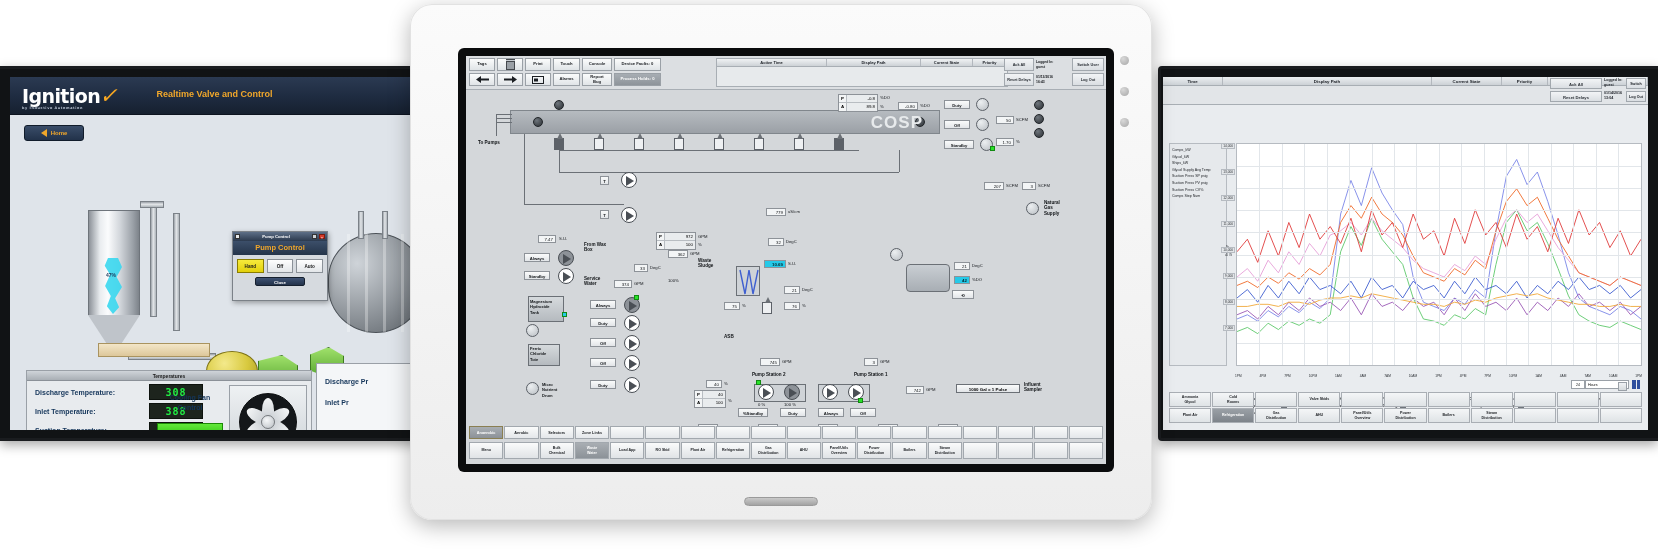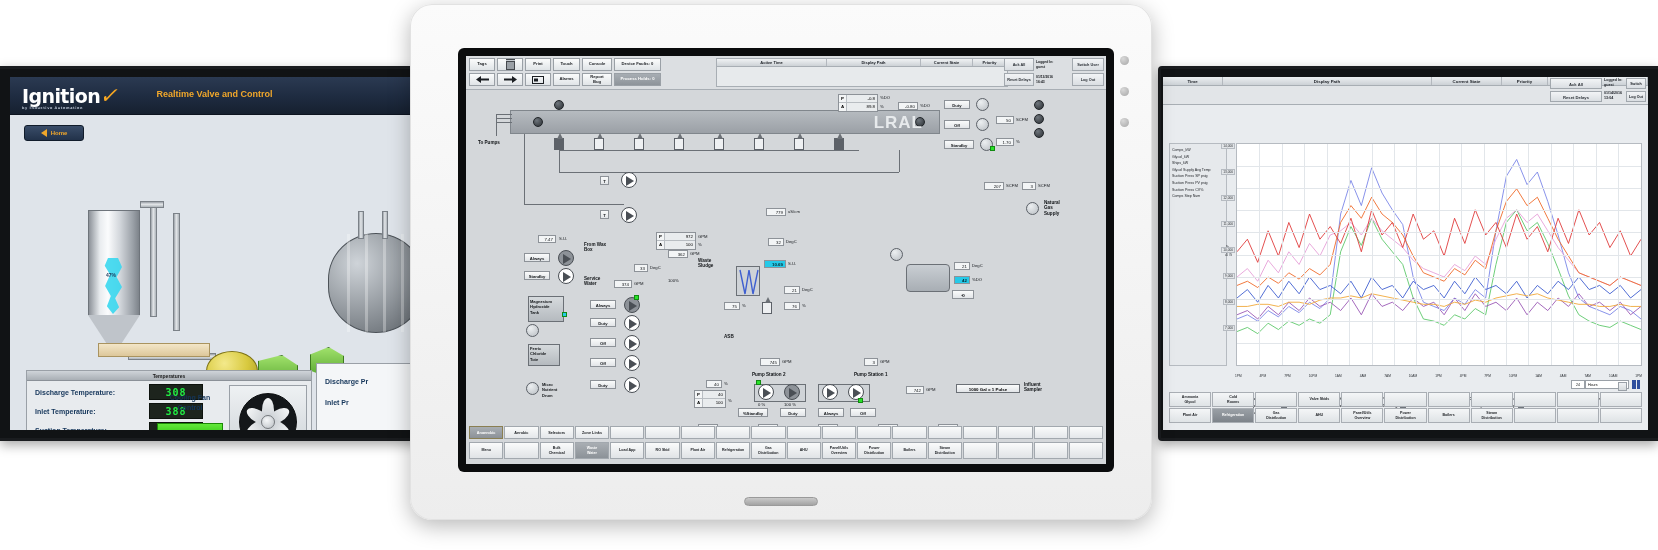--- a/index.html
+++ b/index.html
@@ -365,20 +365,35 @@
         <div class="tank-stripe" style="left:54px;"></div>
         <div class="tank-stripe" style="left:72px;"></div>
       </div>
       <div class="pipe-v" style="left:348px;top:96px;width:6px;height:28px;"></div>
       <div class="pipe-v" style="left:372px;top:96px;width:6px;height:28px;"></div>
 
       <div class="pump-motor"></div>
       <div class="pump-green"></div>
       <div class="pump-green2"></div>
 
+      <div id="pump-dialog">
+        <div class="dlg-tb">
+          <span class="dlg-sq"></span>
+          <span class="t">Pump Control</span>
+          <span class="dlg-min"></span>
+          <span class="dlg-x">×</span>
+        </div>
+        <div class="dlg-h">Pump Control</div>
+        <div class="dlg-btns">
+          <div class="sel">Hand</div>
+          <div>Off</div>
+          <div>Auto</div>
+        </div>
+        <div class="dlg-close">Close</div>
+      </div>
 
       <div id="temps-panel">
         <div class="tp-title">Temperatures</div>
         <div class="tp-row">
           <span class="tp-label">Discharge Temperature:</span>
           <span class="tp-led">308</span>
         </div>
         <div class="tp-row">
           <span class="tp-label">Inlet Temperature:</span>
           <span class="tp-led">388</span>
@@ -684,21 +699,21 @@
         </div>
       </div>
 
       <div id="hmi">
 
         <div class="knob" style="left:88px;top:10px;"></div>
 
         <div class="hdr-bar">
           <span class="knob" style="left:22px;top:6px;"></span>
           <span class="knob" style="right:14px;top:6px;"></span>
-          <span class="lral">LRAL</span>
+          <span class="lral">COSP</span>
         </div>
 
         <div class="ln" style="left:30px;top:24px;width:16px;height:1px;"></div>
         <div class="ln" style="left:30px;top:28px;width:16px;height:1px;"></div>
         <div class="ln" style="left:30px;top:32px;width:16px;height:1px;"></div>
         <div class="ln" style="left:30px;top:24px;width:1px;height:22px;"></div>
         <div class="lbl" style="left:12px;top:50px;">To Pumps</div>
 
         <div class="vlv dark" style="left:88px;top:48px;"></div>
         <div class="vlv" style="left:128px;top:48px;"></div>

